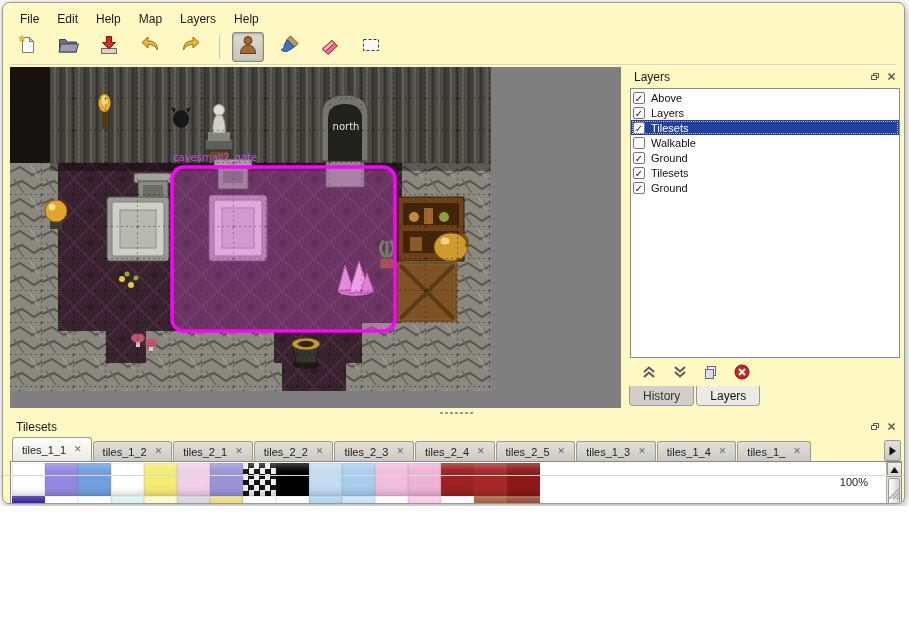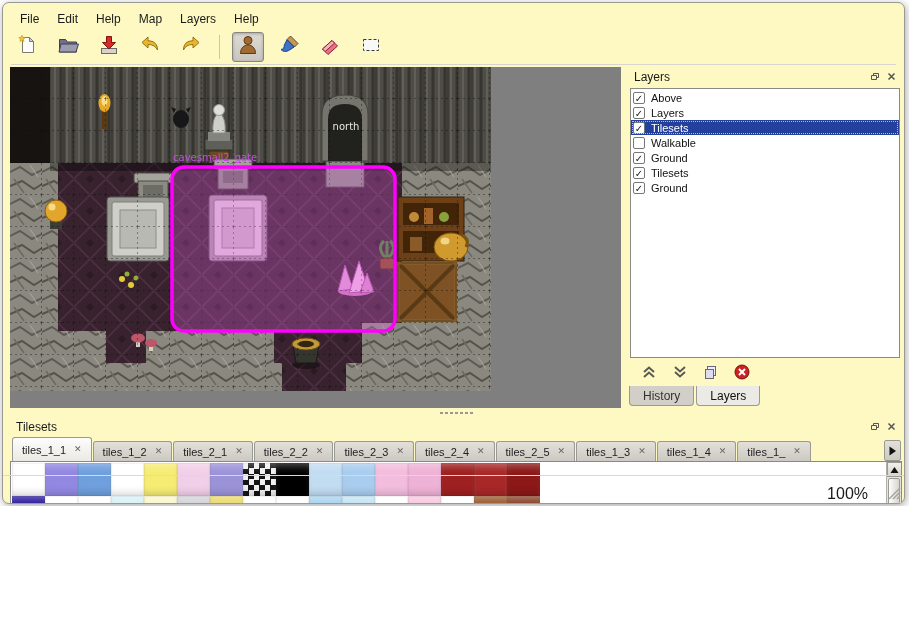--- a/index.html
+++ b/index.html
@@ -67,22 +67,22 @@
         box-shadow:inset 0 0 0 1px rgba(0,0,0,.05),inset 0 7px 8px -5px rgba(255,255,255,.4),inset 0 -7px 8px -5px rgba(0,0,0,.2);}
   .tile.checker{background:repeating-conic-gradient(#141414 0% 25%,#f0f0f0 0% 50%) 0 0/11px 11px;background-color:#888;}
   .vscroll{position:absolute;right:0;top:0;bottom:0;width:15px;background:#e7e4df;border-left:1px solid #b2afa9;}
   .vs-btn{position:absolute;left:0;width:15px;height:15px;display:flex;align-items:center;justify-content:center;
           background:linear-gradient(#f2f0ec,#d5d2cc);border:1px solid #9a9a94;}
   .vs-up{top:0;} .vs-down{bottom:0;}
   .vs-thumb{position:absolute;left:1px;top:16px;width:12px;height:46px;border:1px solid #9a9a94;border-radius:2px;
             background:linear-gradient(90deg,#fdfdfc,#d8d5cf);}
 
   
-  .statusbar{position:absolute;left:0;right:0;bottom:0;height:28px;display:flex;align-items:flex-end;justify-content:flex-end;
-             padding-right:36px;font-size:16px;color:#1a1a1a;border-top:1px solid #dcd9d3;}
+  .statusbar{position:absolute;left:0;right:0;bottom:0;height:28px;display:flex;align-items:flex-start;justify-content:flex-end;
+             padding-right:36px;font-size:11px;color:#1a1a1a;border-top:1px solid #dcd9d3;}
   .resize-grip{position:absolute;right:3px;bottom:3px;width:14px;height:14px;}
 </style>
 </head>
 <body>
 
 <div class="window">
 
   <div class="menubar">
       <div class="menu-item">File</div>
       <div class="menu-item">Edit</div>

